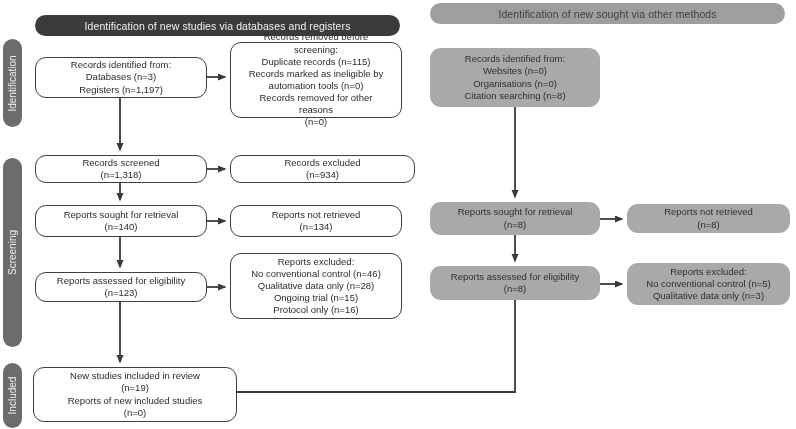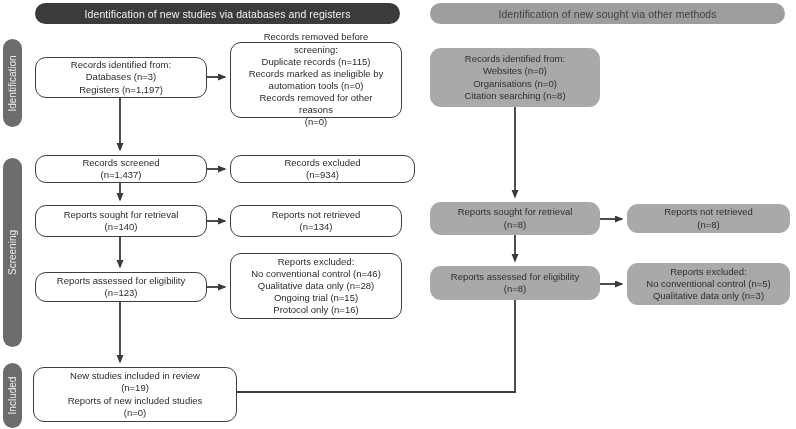--- a/index.html
+++ b/index.html
@@ -12,21 +12,21 @@
     overflow: hidden;
   }
   .abs { position: absolute; box-sizing: border-box; }
   .hdr {
     border-radius: 11px;
     display: flex; align-items: center; justify-content: center;
     text-align: center;
     font-size: 10.5px;
     letter-spacing: 0.1px;
   }
-  .hdr-dark { background: #3b3b3b; color: #f2f2f2; }
+  .hdr-dark { background: #3b3b3b; color: #f2f2f2; margin-top: 12px; }
   .hdr-gray { background: #9e9e9e; color: #3f3f3f; }
   .pill {
     background: #6c6c6c;
     border-radius: 10px;
     display: flex; align-items: center; justify-content: center;
   }
   .pill span {
     transform: rotate(-90deg);
     white-space: nowrap;
     color: #f0f0f0;
@@ -97,21 +97,21 @@
   <div class="abs box box-white" style="left:35px; top:57px; width:172px; height:41px;">Records identified from:
 Databases (n=3)
 Registers (n=1,197)</div>
   <div class="abs box box-white" style="left:230px; top:42px; width:172px; height:76px;">Records removed before screening:
 Duplicate records (n=115)
 Records marked as ineligible by
 automation tools (n=0)
 Records removed for other reasons
 (n=0)</div>
   <div class="abs box box-white" style="left:35px; top:155px; width:172px; height:28px;">Records screened
-(n=1,437)</div>
+(n=1,318)</div>
   <div class="abs box box-white" style="left:230px; top:155px; width:185px; height:28px;">Records excluded
 (n=934)</div>
   <div class="abs box box-white" style="left:35px; top:205px; width:172px; height:32px;">Reports sought for retrieval
 (n=140)</div>
   <div class="abs box box-white" style="left:230px; top:205px; width:172px; height:32px;">Reports not retrieved
 (n=134)</div>
   <div class="abs box box-white" style="left:35px; top:272px; width:172px; height:30px;">Reports assessed for eligibility
 (n=123)</div>
   <div class="abs box box-white" style="left:230px; top:253px; width:172px; height:66px;">Reports excluded:
 No conventional control (n=46)

